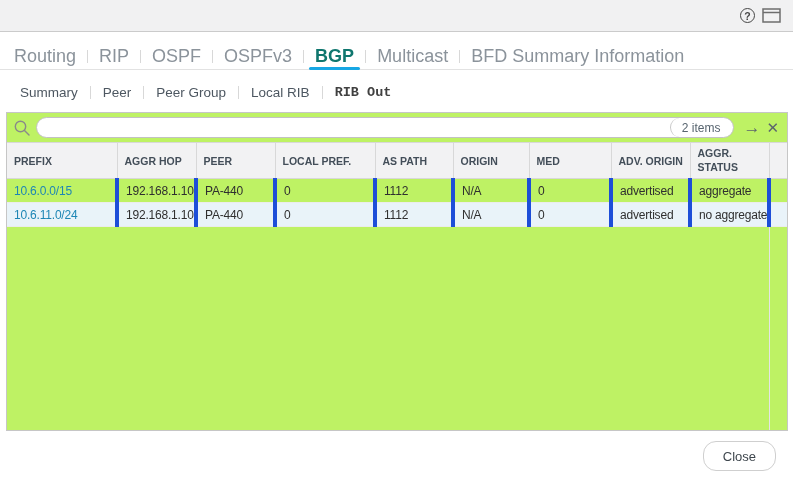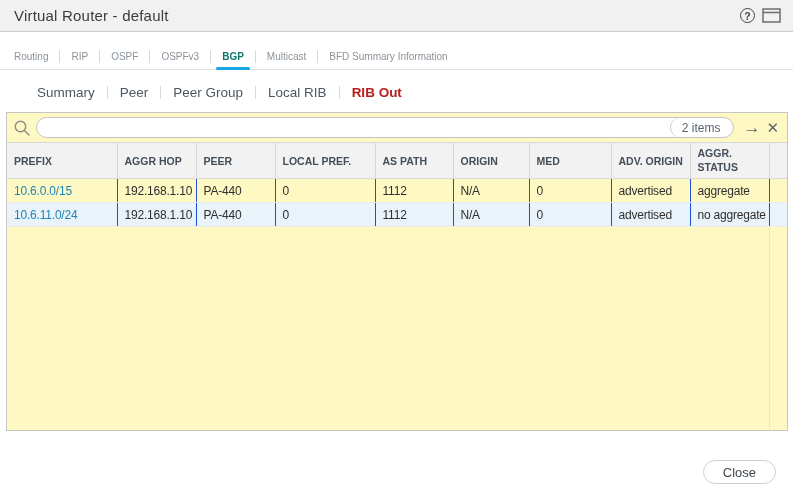--- a/index.html
+++ b/index.html
@@ -40,21 +40,21 @@
   
   .tabs {
     display: flex;
     align-items: stretch;
     height: 26px;
     margin-top: 12px;
     padding-left: 14px;
     border-bottom: 1px solid #e2e2e2;
   }
   .tab {
-    font-size: 10px;
+    font-size: 18px;
     color: #8b939b;
     display: flex; align-items: center;
     padding: 0 11px;
     position: relative;
     cursor: pointer;
     white-space: nowrap;
   }
   .tab:first-child { padding-left: 0; }
   .tab.active { color: #0f766e; font-weight: bold; }
   .tab.active::after {
@@ -72,39 +72,39 @@
     align-self: center;
     flex: 0 0 auto;
   }
 
   
   .subtabs {
     display: flex;
     align-items: center;
     height: 22px;
     margin-top: 11px;
-    padding-left: 37px;
+    padding-left: 20px;
   }
   .subtab {
     font-size: 13.5px;
     color: #4d5761;
     padding: 0 12px;
     cursor: pointer;
     white-space: nowrap;
   }
   .subtab:first-child { padding-left: 0; }
-  .subtab.active { color: #b91c1c; font-weight: bold; }
+  .subtab.active { color: #404040; font-weight: bold; font-family: Liberation Mono, monospace; }
 
   
   .panel {
     position: absolute;
     left: 6px; right: 5px;
     top: 112px; bottom: 56px;
     border: 1px solid #c6c6c6;
-    background: #fef9c3;
+    background: #bef264;
     display: flex;
     flex-direction: column;
   }
 
   .search-row {
     flex: 0 0 29px;
     display: flex;
     align-items: center;
     padding: 0 7px 0 6px;
   }
@@ -175,57 +175,56 @@
     cursor: pointer;
   }
   thead th:first-child { border-left: none; margin-top: 24px; }
   thead th.wrap { white-space: normal; padding-right: 14px; line-height: 1.25; }
   tbody td {
     height: 24px;
     font-size: 12px;
     letter-spacing: -0.2px;
     color: #2f2f2f;
     padding: 0 2px 0 7px;
-    border-left: 1px solid #1d4ed8;
+    border-left: 4px solid #1d4ed8;
     border-bottom: 1px solid #ececec;
     white-space: nowrap;
     overflow: hidden;
   }
   tbody td:first-child { border-left: none; }
   tbody tr.alt { background: #e9f3f9; }
   .link { color: #1e86b5; cursor: pointer; }
 
   .fill { flex: 1; position: relative; }
   .gutter-line {
     position: absolute;
     top: 0; bottom: 0; right: 17px;
     width: 1px;
     background: #e4e4e4;
   }
 
   
   .close-button {
     position: absolute;
-    right: 17px; bottom: 3px;
-    height: 24px;
+    right: 17px; bottom: 16px;
+    height: 30px;
     padding: 0 19px;
     background: #fff;
     border: 1px solid #cfcfcf;
     border-radius: 13px;
     font-family: "Liberation Sans", sans-serif;
     font-size: 13px;
     color: #3e464d;
     cursor: pointer;
   }
 </style>
 </head>
 <body>
 
 <div class="titlebar">
-  <span class="title">Virtual Router - default</span>
   <span class="titlebar-icons">
     <span class="help-icon">
         <span>?</span>
       </span>
     <svg class="window-icon" width="19" height="15" viewBox="0 0 19 15">
       <rect x="1" y="1" width="17" height="13" fill="none" stroke="#6d6d6d" stroke-width="1.5"></rect>
       <line x1="1" y1="4.5" x2="18" y2="4.5" stroke="#6d6d6d" stroke-width="1.5"></line>
     </svg>
   </span>
 </div>

